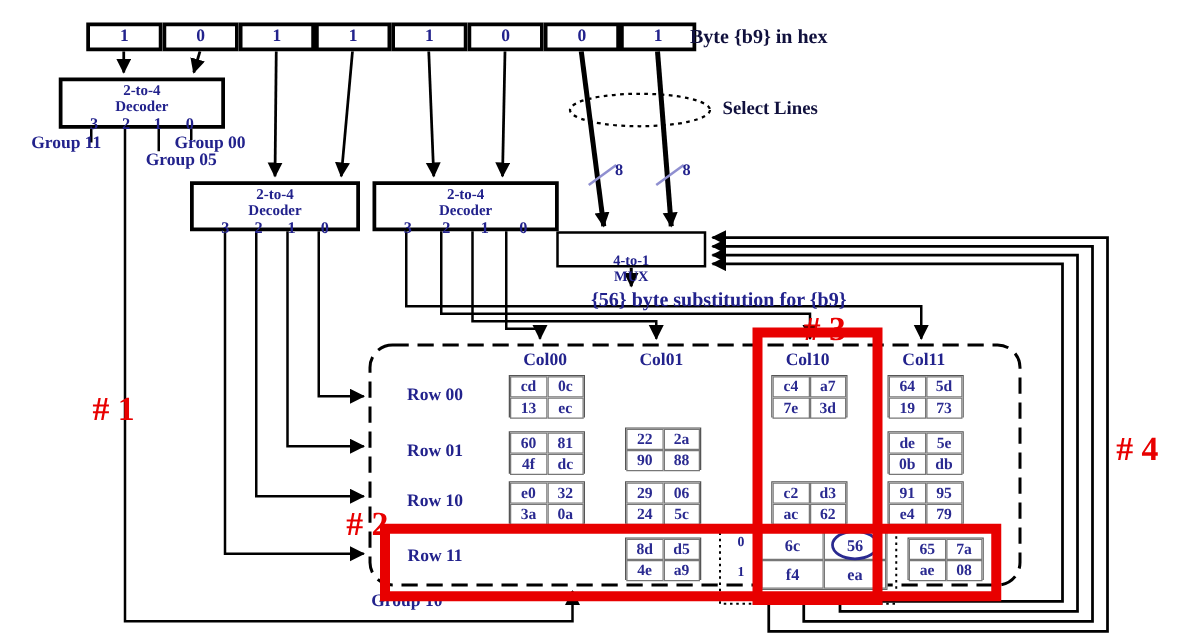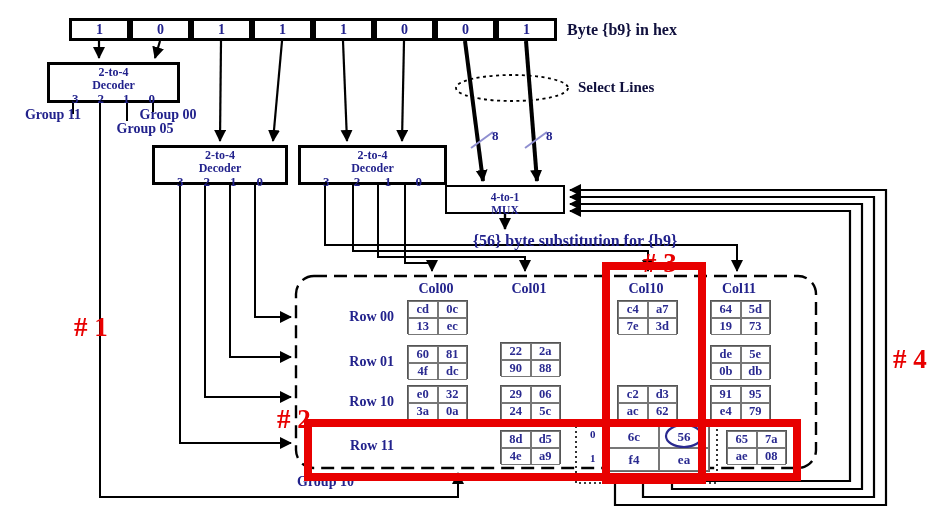--- a/index.html
+++ b/index.html
@@ -8,26 +8,26 @@
   svg{position:absolute;left:0;top:0;pointer-events:none;}
   #wires{z-index:1;}
   #overlay{z-index:4;}
   .bitbox{position:absolute;top:18px;width:61px;height:23px;border:3px solid #000;background:#fff;
           display:flex;align-items:center;justify-content:center;
           font-weight:bold;font-size:14px;color:#22228c;z-index:2;box-sizing:border-box;}
   .decoder{position:absolute;border:3px solid #000;background:#fff;z-index:2;box-sizing:border-box;
            color:#22228c;font-weight:bold;font-size:12px;text-align:center;line-height:1.08;padding-top:1px;}
   .decoder .outs{display:flex;justify-content:space-between;padding:0 22px;font-size:13px;}
   .muxbox{position:absolute;left:445px;top:185px;width:120px;height:29px;border:2px solid #000;background:#fff;
-          z-index:2;box-sizing:border-box;color:#22228c;font-weight:bold;font-size:11.5px;text-align:center;line-height:1.1;padding-top:4px;}
+          z-index:2;box-sizing:border-box;color:#22228c;font-weight:bold;font-size:11.5px;text-align:center;line-height:1.1;padding-top:16px;}
   .lbl{position:absolute;font-weight:bold;color:#22228c;z-index:2;white-space:nowrap;}
   .dark{color:#10103d;}
   .red{position:absolute;color:#e80000;font-weight:bold;font-size:27px;z-index:5;white-space:nowrap;}
   .colhdr{position:absolute;width:80px;text-align:center;font-weight:bold;font-size:14px;color:#22228c;z-index:2;}
-  .rowhdr{position:absolute;left:302px;width:92px;text-align:right;font-weight:bold;font-size:14px;color:#22228c;z-index:2;}
+  .rowhdr{position:absolute;left:302px;width:92px;text-align:center;font-weight:bold;font-size:14px;color:#22228c;z-index:2;}
   .cg{position:absolute;display:grid;grid-template-columns:1fr 1fr;width:61px;height:34px;
       border:1.5px solid #555;background:#fff;z-index:2;box-sizing:border-box;}
   .cg span{border:1px solid #777;display:flex;align-items:center;justify-content:center;
            font-weight:bold;font-size:12.5px;color:#2a2a90;background:#fff;}
   .cgbig{width:102px;height:48px;border-color:#666;}
   .cgbig span{font-size:13px;}
   .muxidx{position:absolute;font-weight:bold;font-size:11px;color:#22228c;z-index:2;}
 </style>
 </head>
 <body>
@@ -100,21 +100,21 @@
     </div>
   <div class="bitbox" style="left:374px">
       <span>0</span>
     </div>
   <div class="bitbox" style="left:435px">
       <span>0</span>
     </div>
   <div class="bitbox" style="left:496px">
       <span>1</span>
     </div>
-  <div class="lbl dark" style="left:567px;top:21px;font-size:16px">Byte {b9} in hex</div>
+  <div class="lbl dark" style="left:552px;top:21px;font-size:16px">Byte {b9} in hex</div>
 
   <div class="decoder" style="left:47px;top:62px;width:133px;height:41px">
     <div>2-to-4</div>
     <div>Decoder</div>
     <div class="outs">
       <span>3</span>
         <span>2</span>
         <span>1</span>
         <span>0</span>
     </div>

